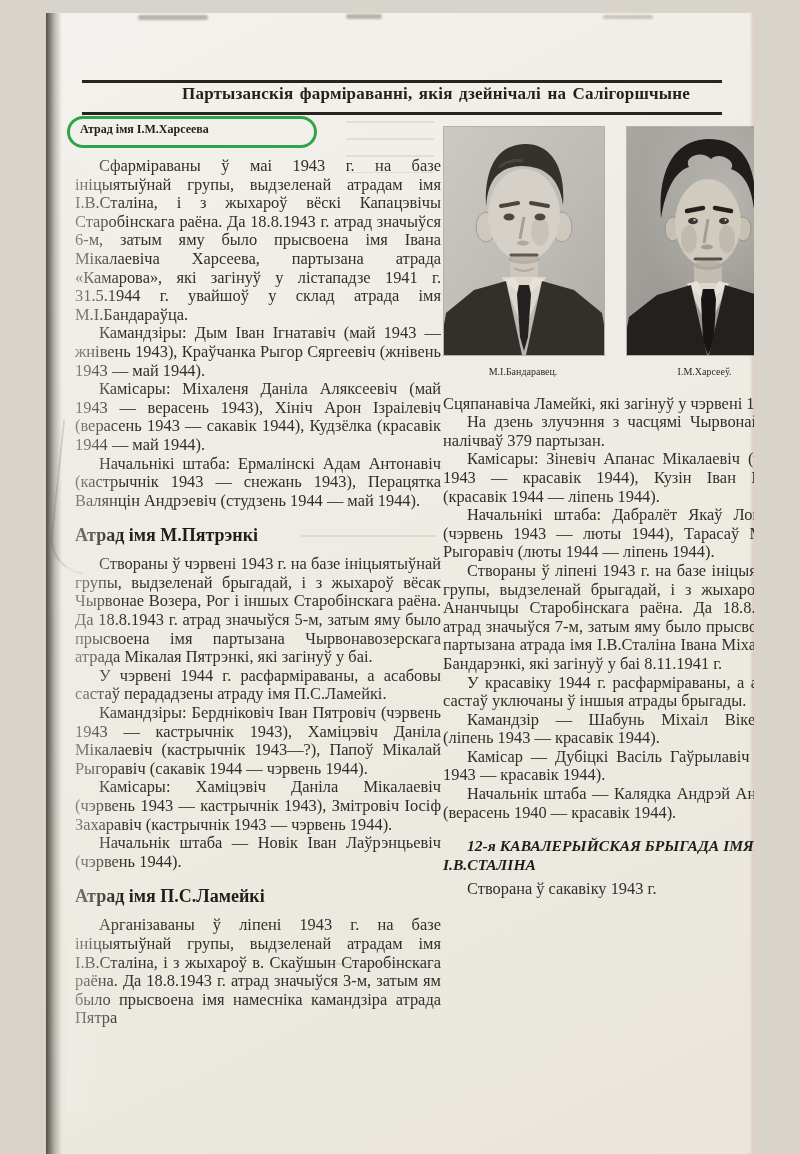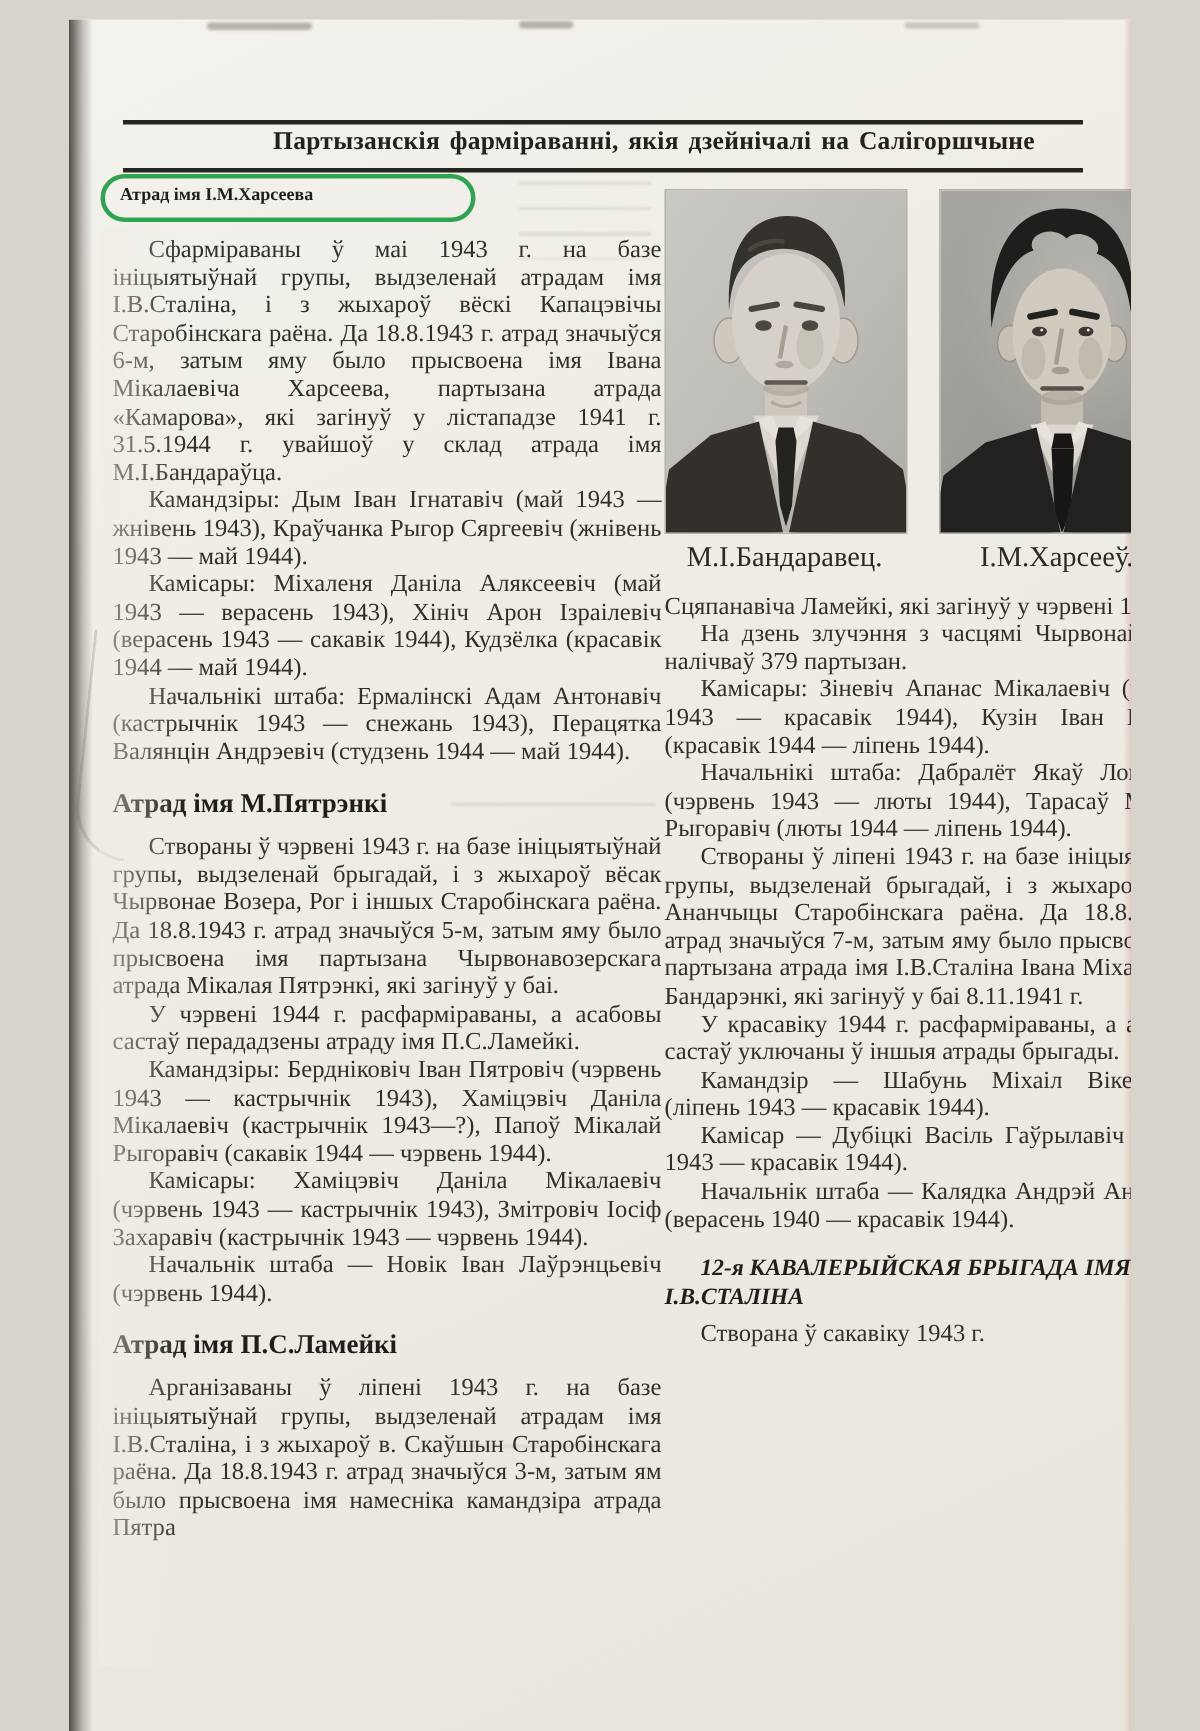--- a/index.html
+++ b/index.html
@@ -53,21 +53,21 @@
   .col p.no-indent{text-indent:0;}
   .sec-h{font-size:18px;font-weight:bold;color:#201e1a;text-align:left;
     margin:16px 0 10px 0;line-height:19px;}
   .sec-h.caps{font-size:15.6px;line-height:19px;text-indent:24px;margin:14px 0 6px 0;font-style:italic;}
 
   
   .photos{display:flex;gap:21px;}
   .photo{box-sizing:border-box;border:1px solid rgba(70,65,58,.35);}
   .photo svg{display:block;}
   .captions{display:flex;gap:21px;margin-top:7px;margin-bottom:13px;}
-  .captions .cap{font-size:19px;text-align:center;text-indent:0;color:#2c2a25;}
+  .captions .cap{font-size:10px;text-align:center;text-indent:0;color:#2c2a25;}
   .cap1{width:160px;} .cap2{width:161px;}
 
   .page-number{position:absolute;left:0;right:0;top:1094px;text-align:center;
     font-size:17.5px;color:#2c2a25;}
 </style>
 </head>
 <body>
 
 <div class="page">
 

